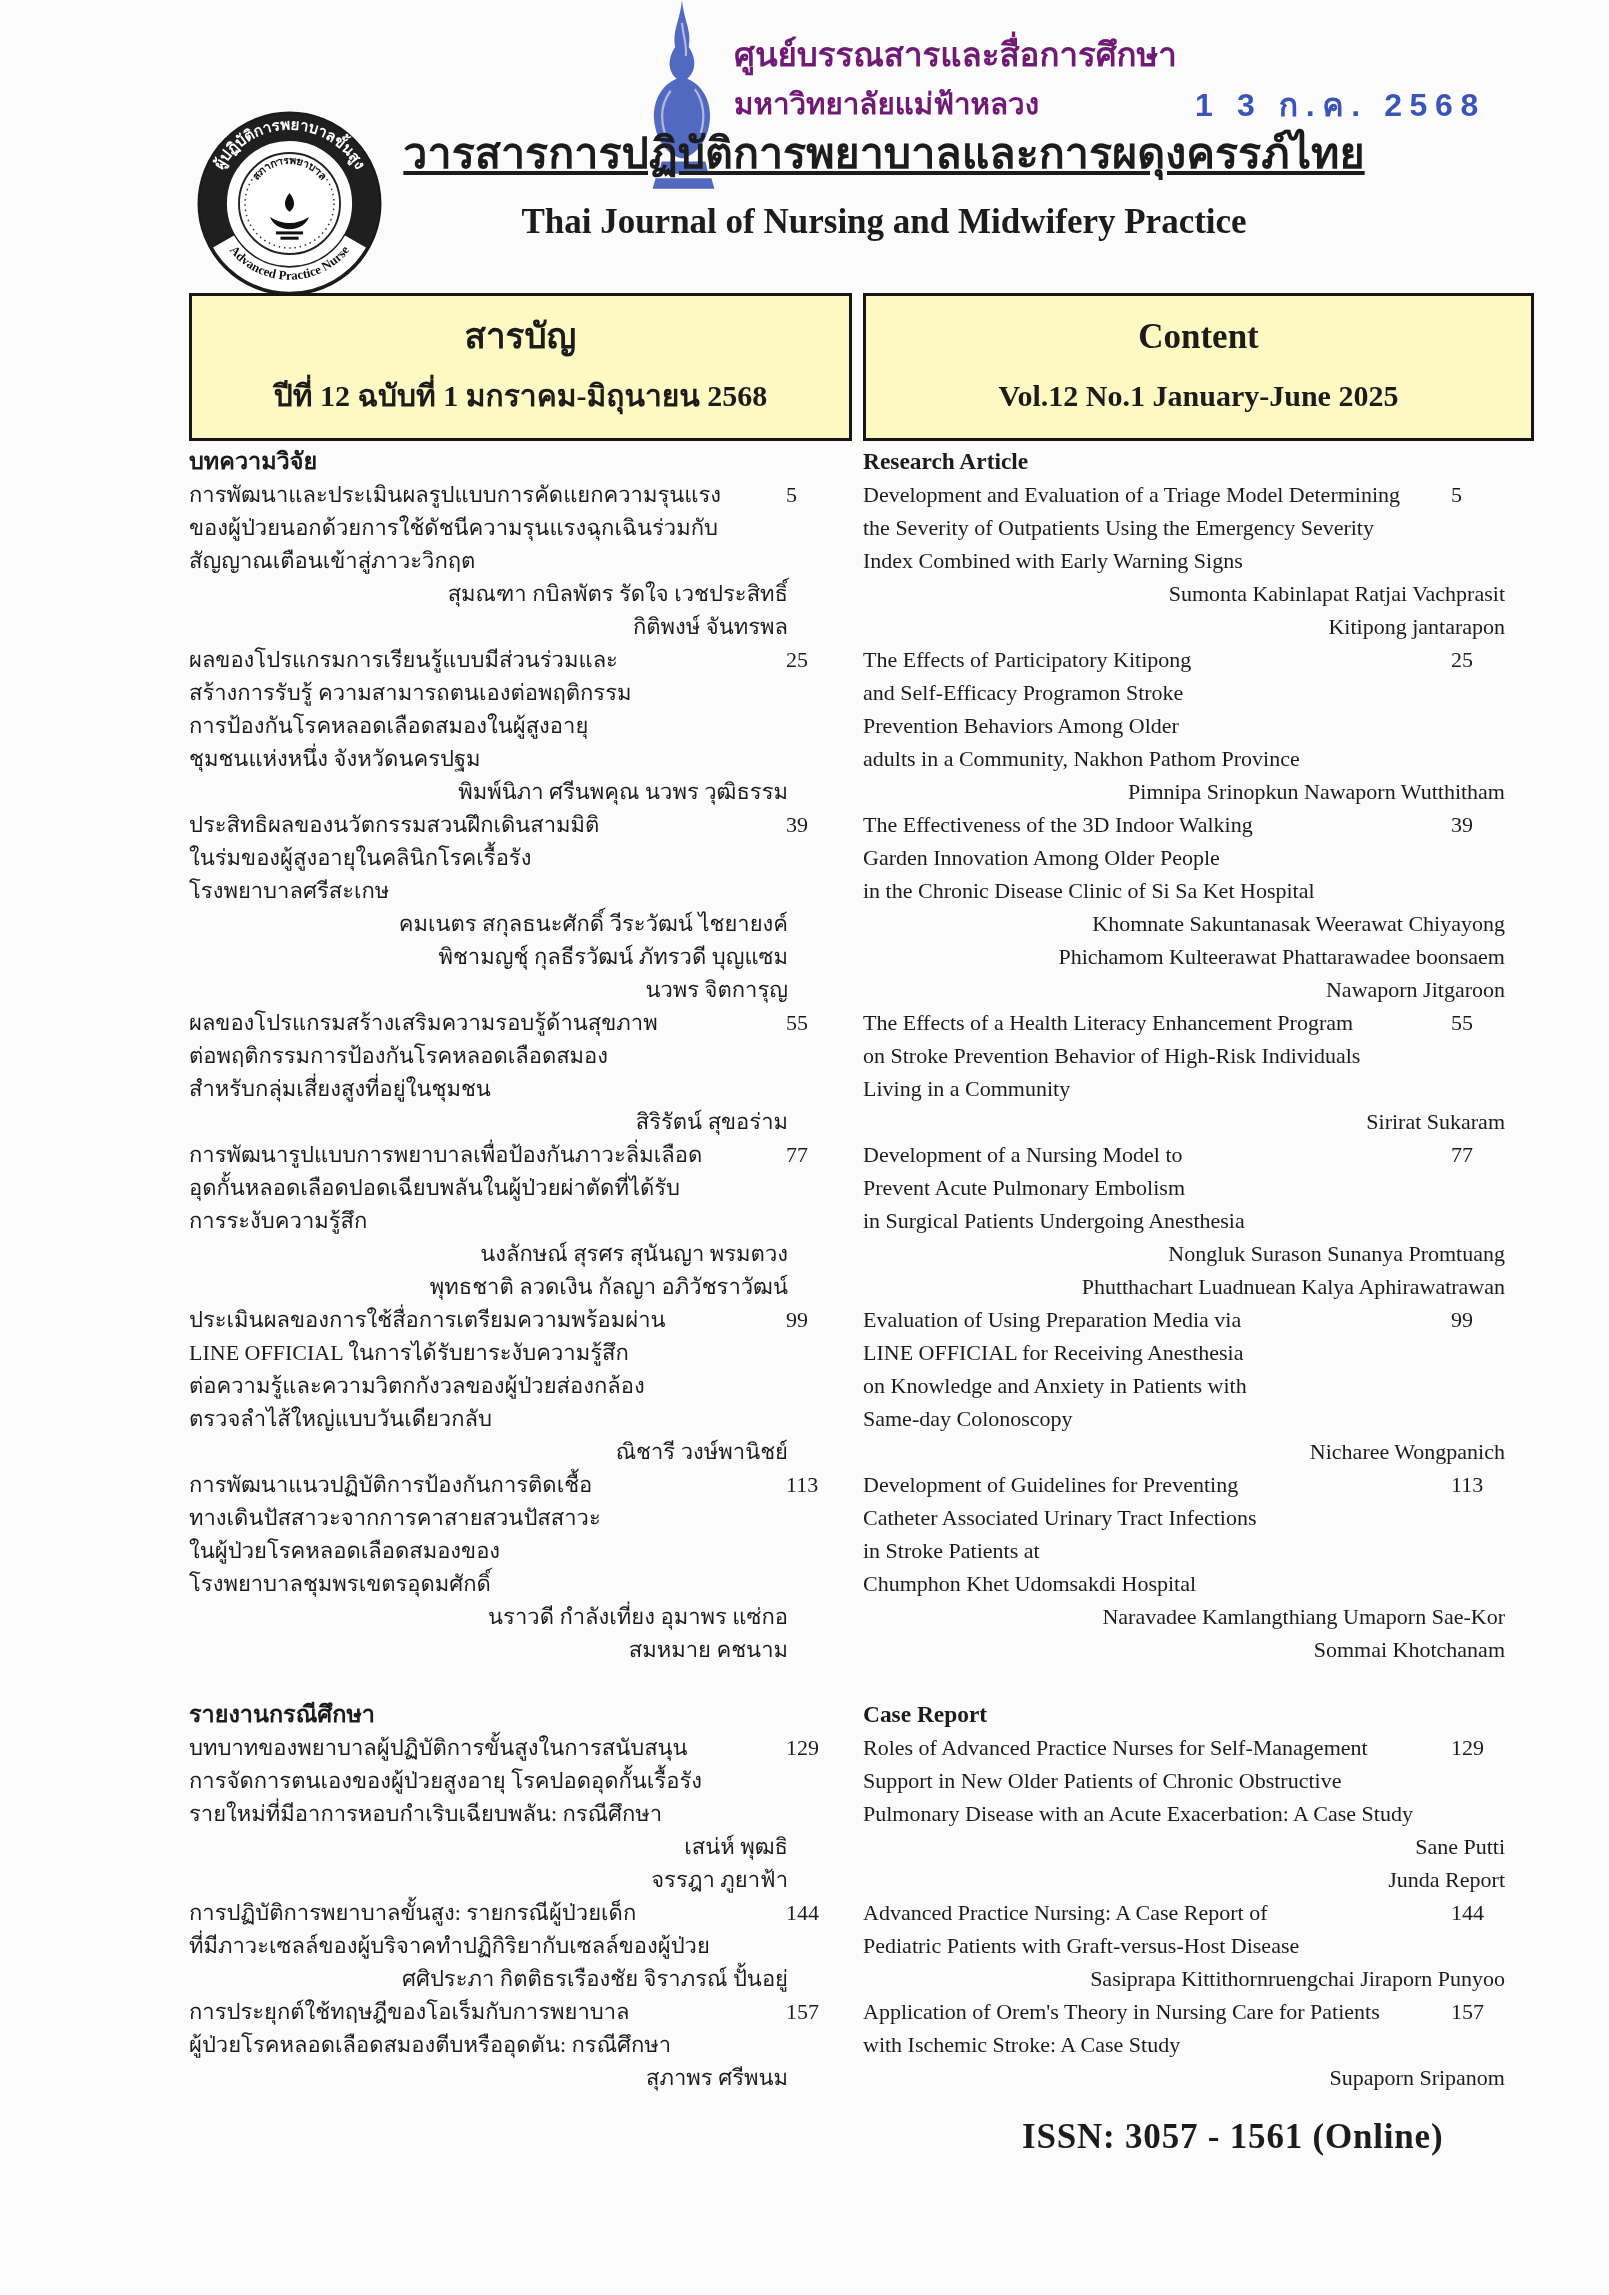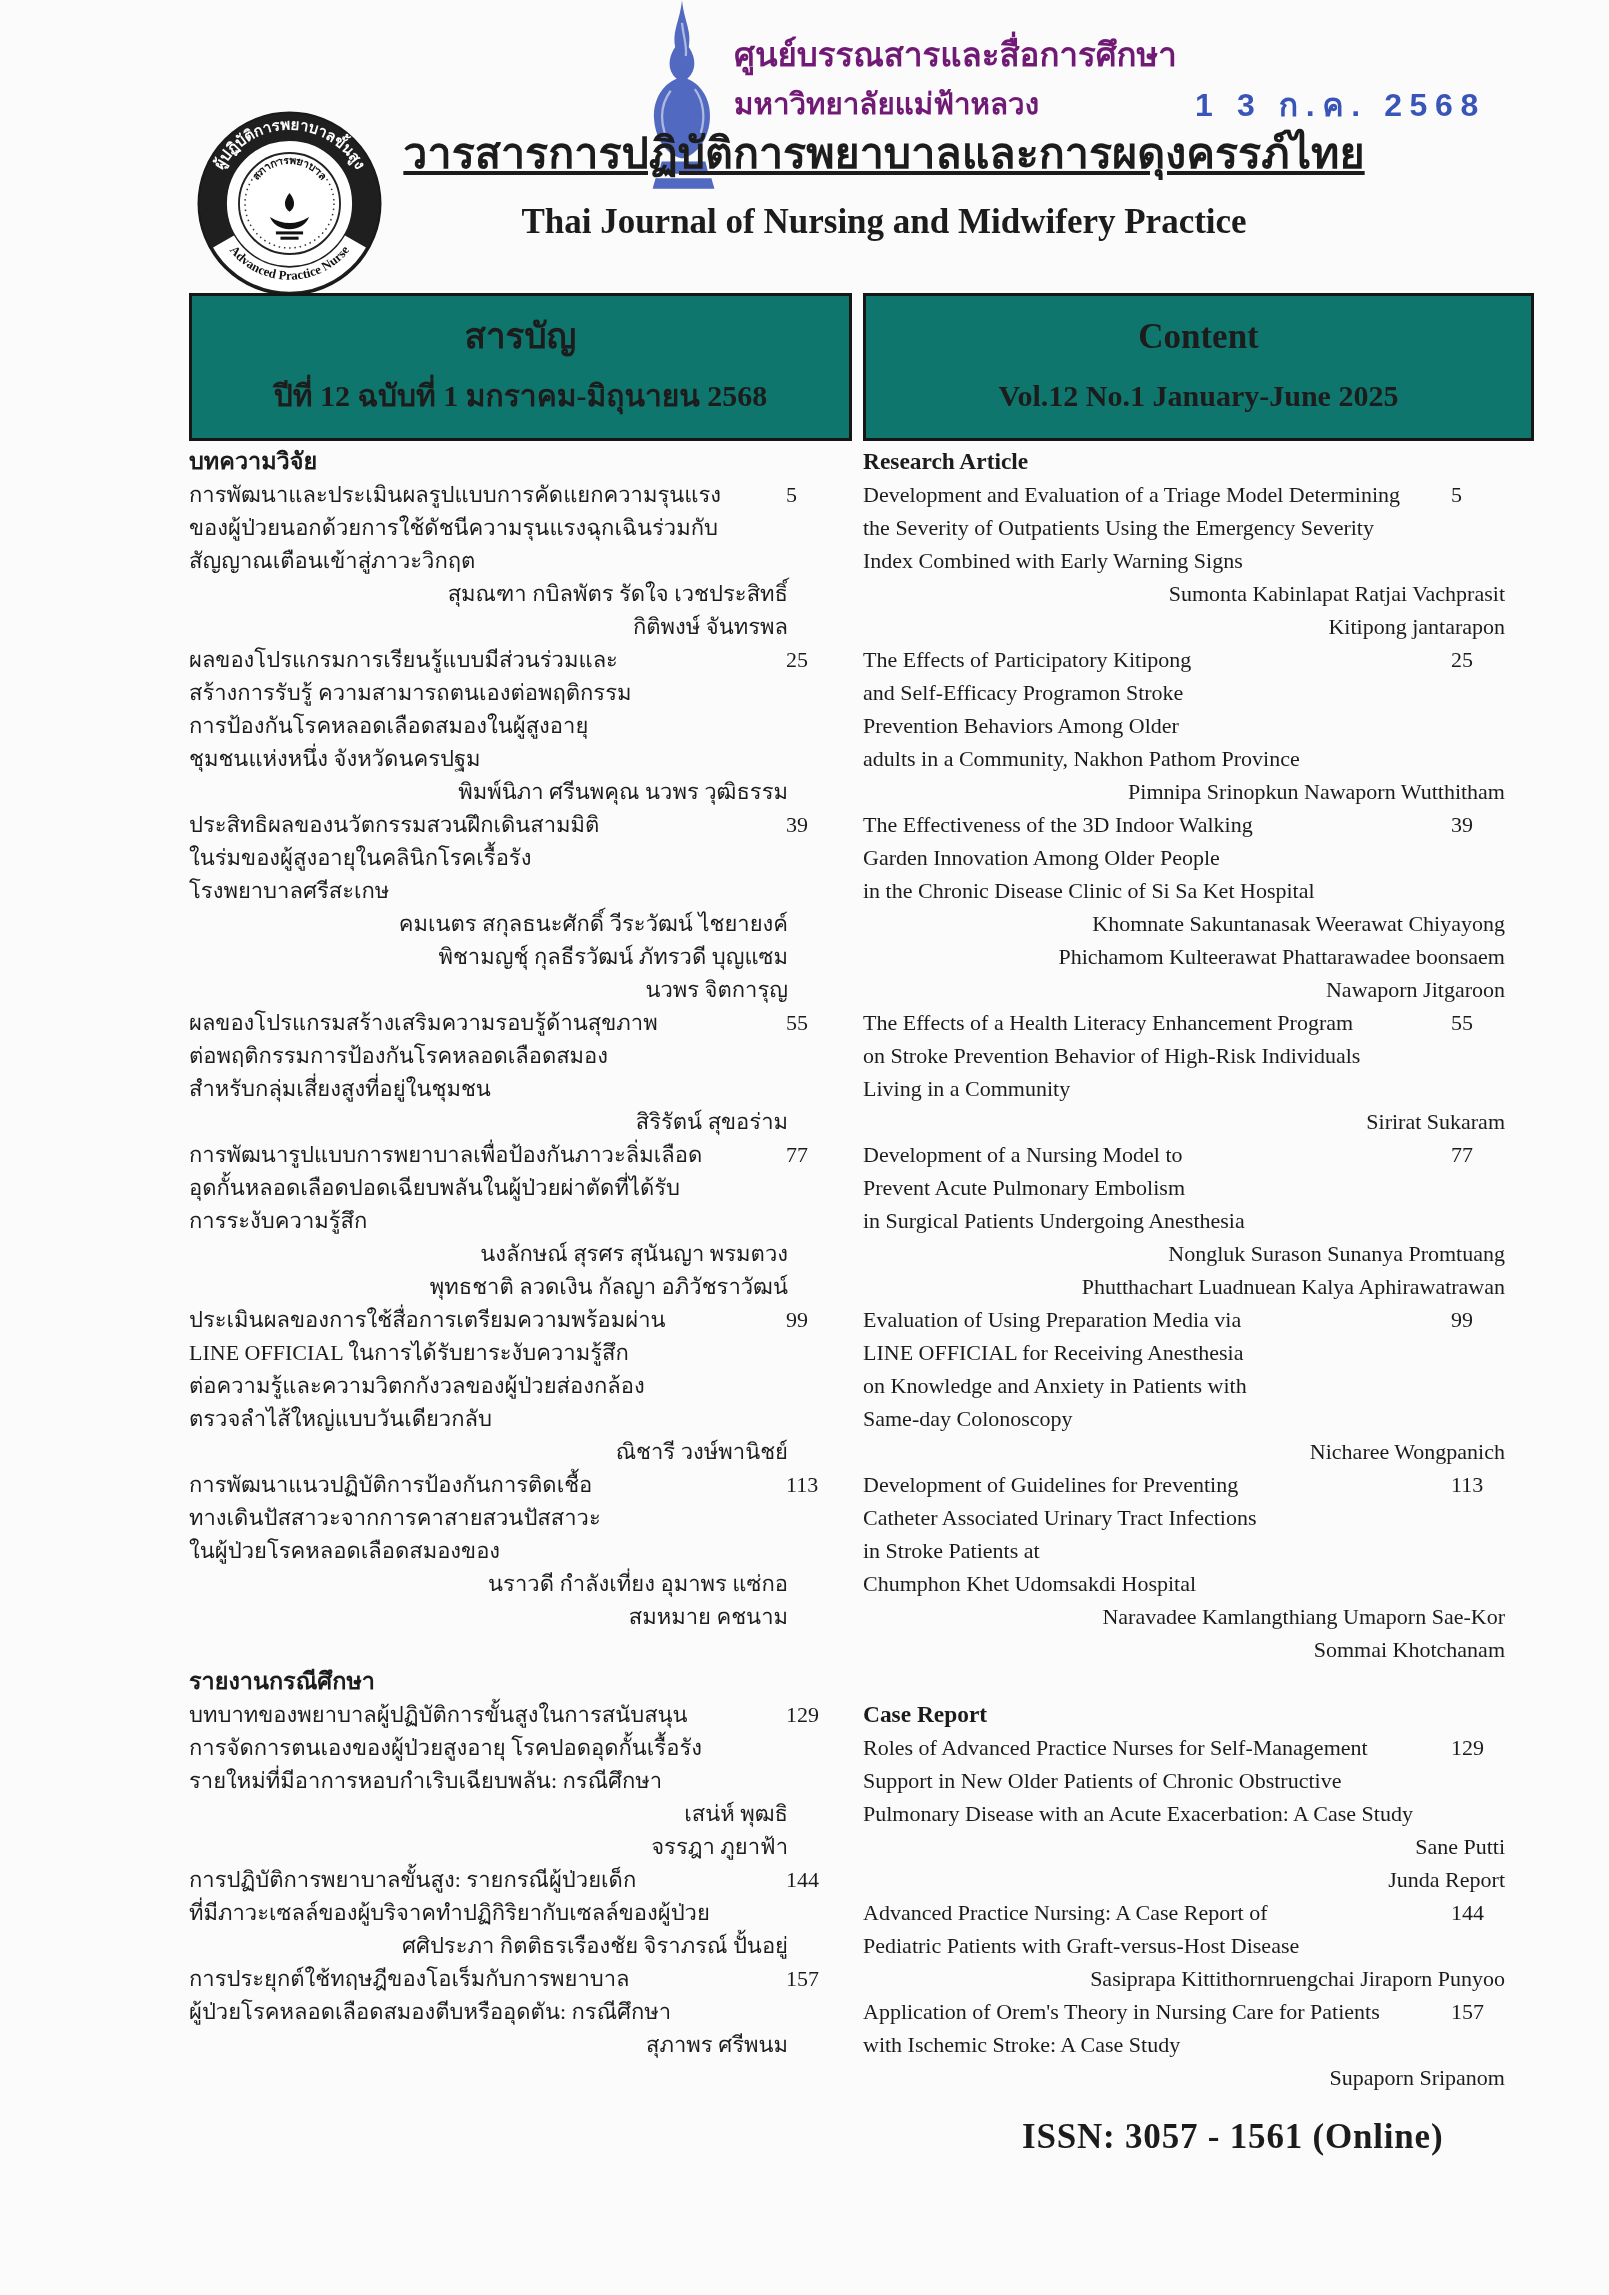--- a/index.html
+++ b/index.html
@@ -23,21 +23,21 @@
   .logo { position:absolute; left:196px; top:110px; }
   .main-titles { position:absolute; left:325px; top:127px; width:1118px; text-align:center; }
   .title-th { font-size:43px; font-weight:bold; line-height:53px;text-decoration:underline; }
   .title-en { font-size:35px; font-weight:bold; line-height:42px; margin-top:21px; }
 
   
   .col { position:absolute; top:293px; }
   .col-left  { left:189px;  width:663px; }
   .col-right { left:863px; width:671px; }
   .head-box {
-    border:3px solid #161616; background:#0f766e;
+    border:3px solid #161616; background:#fef9c3;
     text-align:center; padding:19.6px 0 23px;
   }
   .head-box .bt { font-size:35px; font-weight:bold; line-height:42px; }
   .head-box .bs { font-size:30px; font-weight:bold; line-height:38px; margin-top:19.6px; }
 
   .toc { margin-top:4px; }
   .sec-heading { font-weight:bold; font-size:23.4px; line-height:33px; }
   .sec.gap { margin-top:32px; }
   .item { position:relative; }
   .item .line { font-size:22px; line-height:33px; }
@@ -166,20 +166,21 @@
           <div class="line">LINE OFFICIAL ในการได้รับยาระงับความรู้สึก</div>
           <div class="line">ต่อความรู้และความวิตกกังวลของผู้ป่วยส่องกล้อง</div>
           <div class="line">ตรวจลำไส้ใหญ่แบบวันเดียวกลับ</div>
           <span class="page">99</span>
           <div class="auth">ณิชารี วงษ์พานิชย์</div>
         </div>
         <div class="item">
           <div class="line">การพัฒนาแนวปฏิบัติการป้องกันการติดเชื้อ</div>
           <div class="line">ทางเดินปัสสาวะจากการคาสายสวนปัสสาวะ</div>
           <div class="line">ในผู้ป่วยโรคหลอดเลือดสมองของ</div>
+          <div class="line">โรงพยาบาลชุมพรเขตรอุดมศักดิ์</div>
           <span class="page">113</span>
           <div class="auth">นราวดี กำลังเที่ยง  อุมาพร แซ่กอ</div>
           <div class="auth">สมหมาย คชนาม</div>
         </div>
       </div>
       <div class="sec gap">
         <div class="sec-heading">รายงานกรณีศึกษา</div>
         <div class="item">
           <div class="line">บทบาทของพยาบาลผู้ปฏิบัติการขั้นสูงในการสนับสนุน</div>
           <div class="line">การจัดการตนเองของผู้ป่วยสูงอายุ โรคปอดอุดกั้นเรื้อรัง</div>

